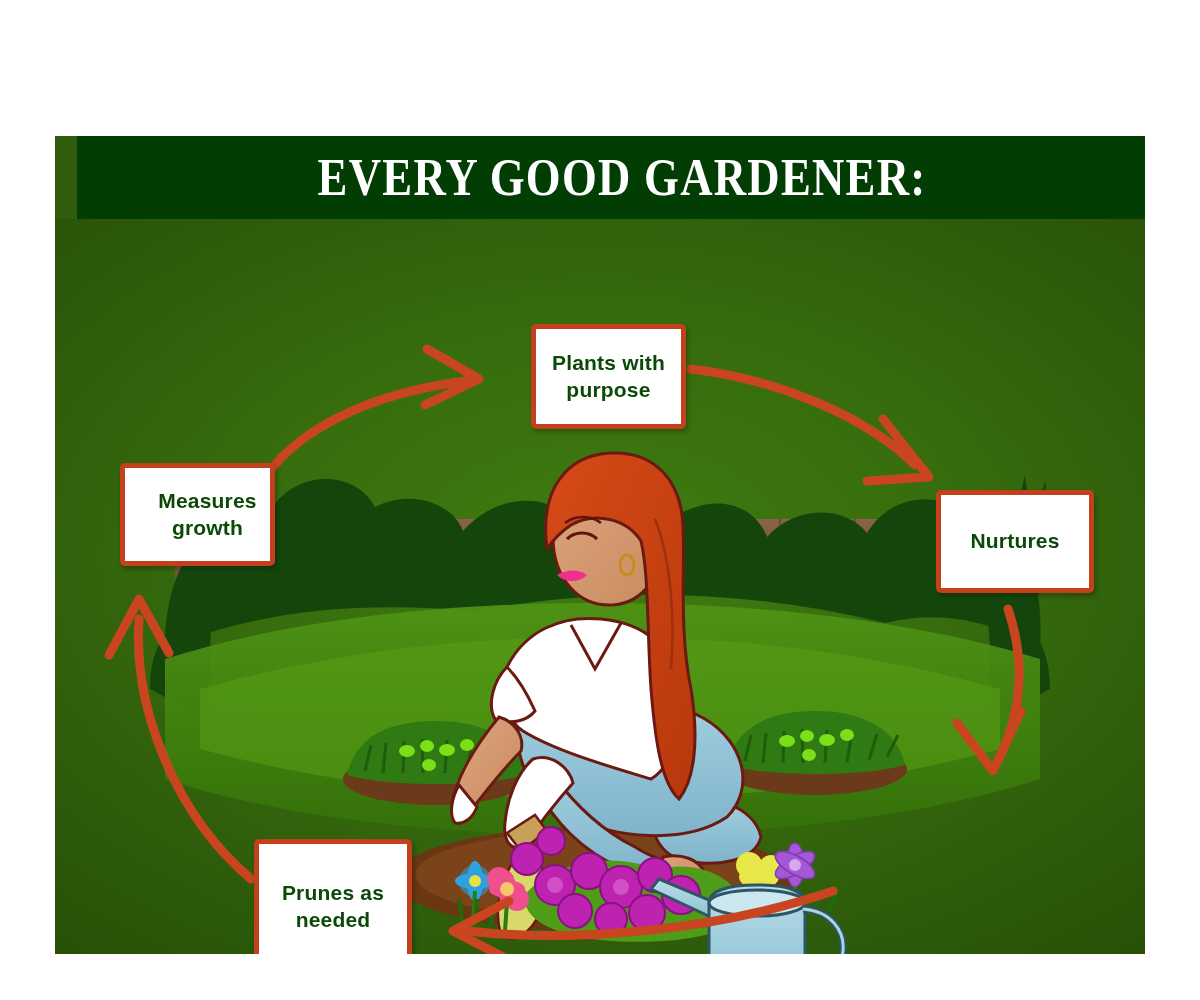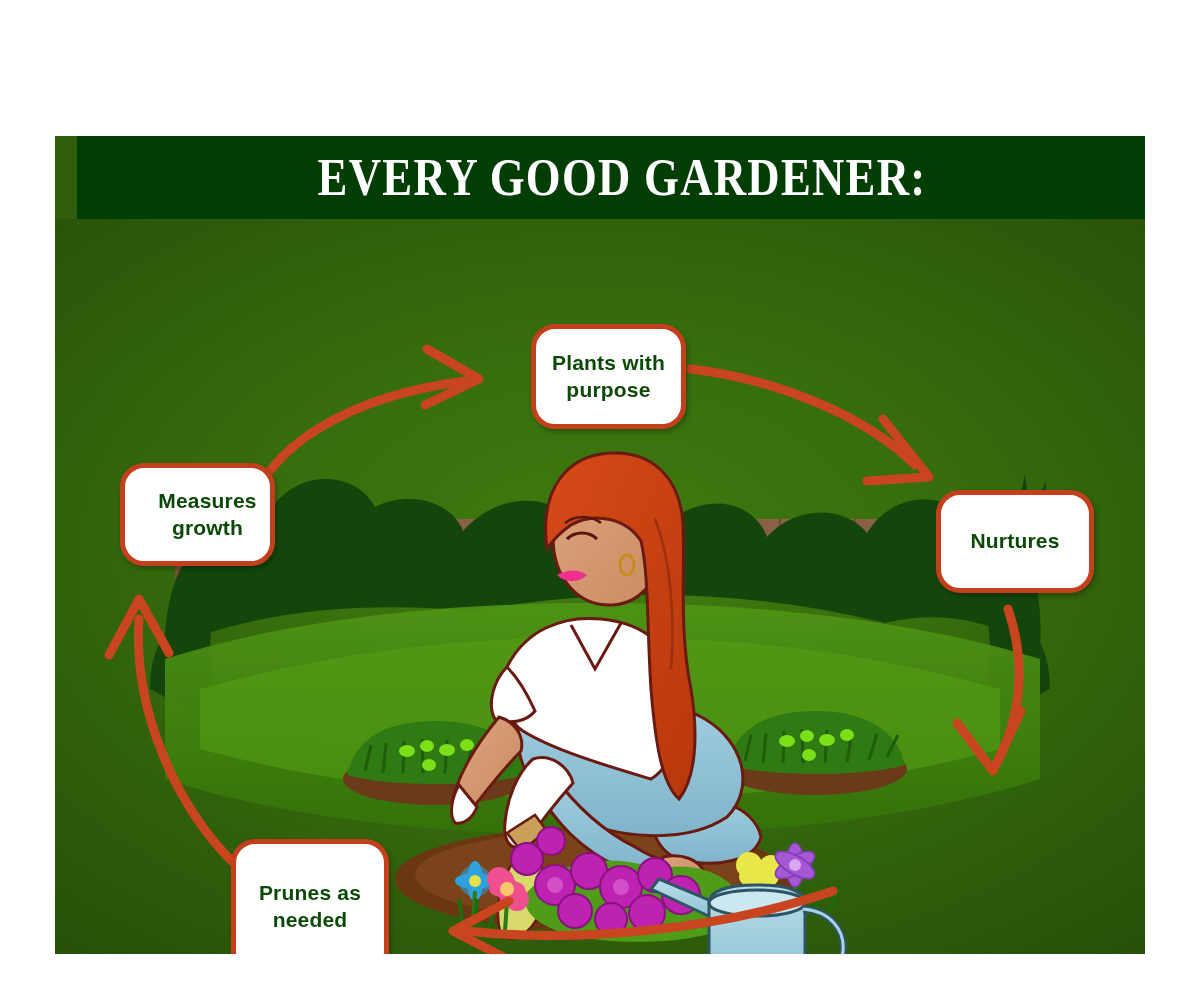--- a/index.html
+++ b/index.html
@@ -61,41 +61,41 @@
     left: 0; top: 0;
     width: 1090px;
     height: 735px;
   }
 
   
   .concept-box {
     position: absolute;
     background: #ffffff;
     border: 5px solid #c3401d;
-    border-radius: 24px;
+    border-radius: 5px;
     box-shadow: 2px 3px 5px rgba(0,0,0,0.28);
     display: flex;
     align-items: center;
     justify-content: center;
     text-align: center;
     box-sizing: border-box;
   }
   .concept-box span {
     color: #0b4906;
     font-family: "Liberation Sans", sans-serif;
     font-weight: bold;
     font-size: 21px;
     line-height: 1.28;
     letter-spacing: 0.2px;
   }
 
   #box-plants   { left: 476px; top: 105px; width: 155px; height: 105px; }
   #box-nurtures { left: 881px; top: 271px; width: 158px; height: 103px; }
   #box-enriches { left: 785px; top: 563px; width: 157px; height: 105px; }
-  #box-prunes   { left: 176px; top: 620px; width: 158px; height: 136px; }
+  #box-prunes   { left: 199px; top: 620px; width: 158px; height: 136px; }
   #box-measures { left: 65px; top: 244px; width: 155px; height: 103px; padding-left: 20px; }
 
   
   .footer {
     position: absolute;
     left: 0;
     top: 670px;
     width: 1090px;
     text-align: center;
     color: #ffffff;

